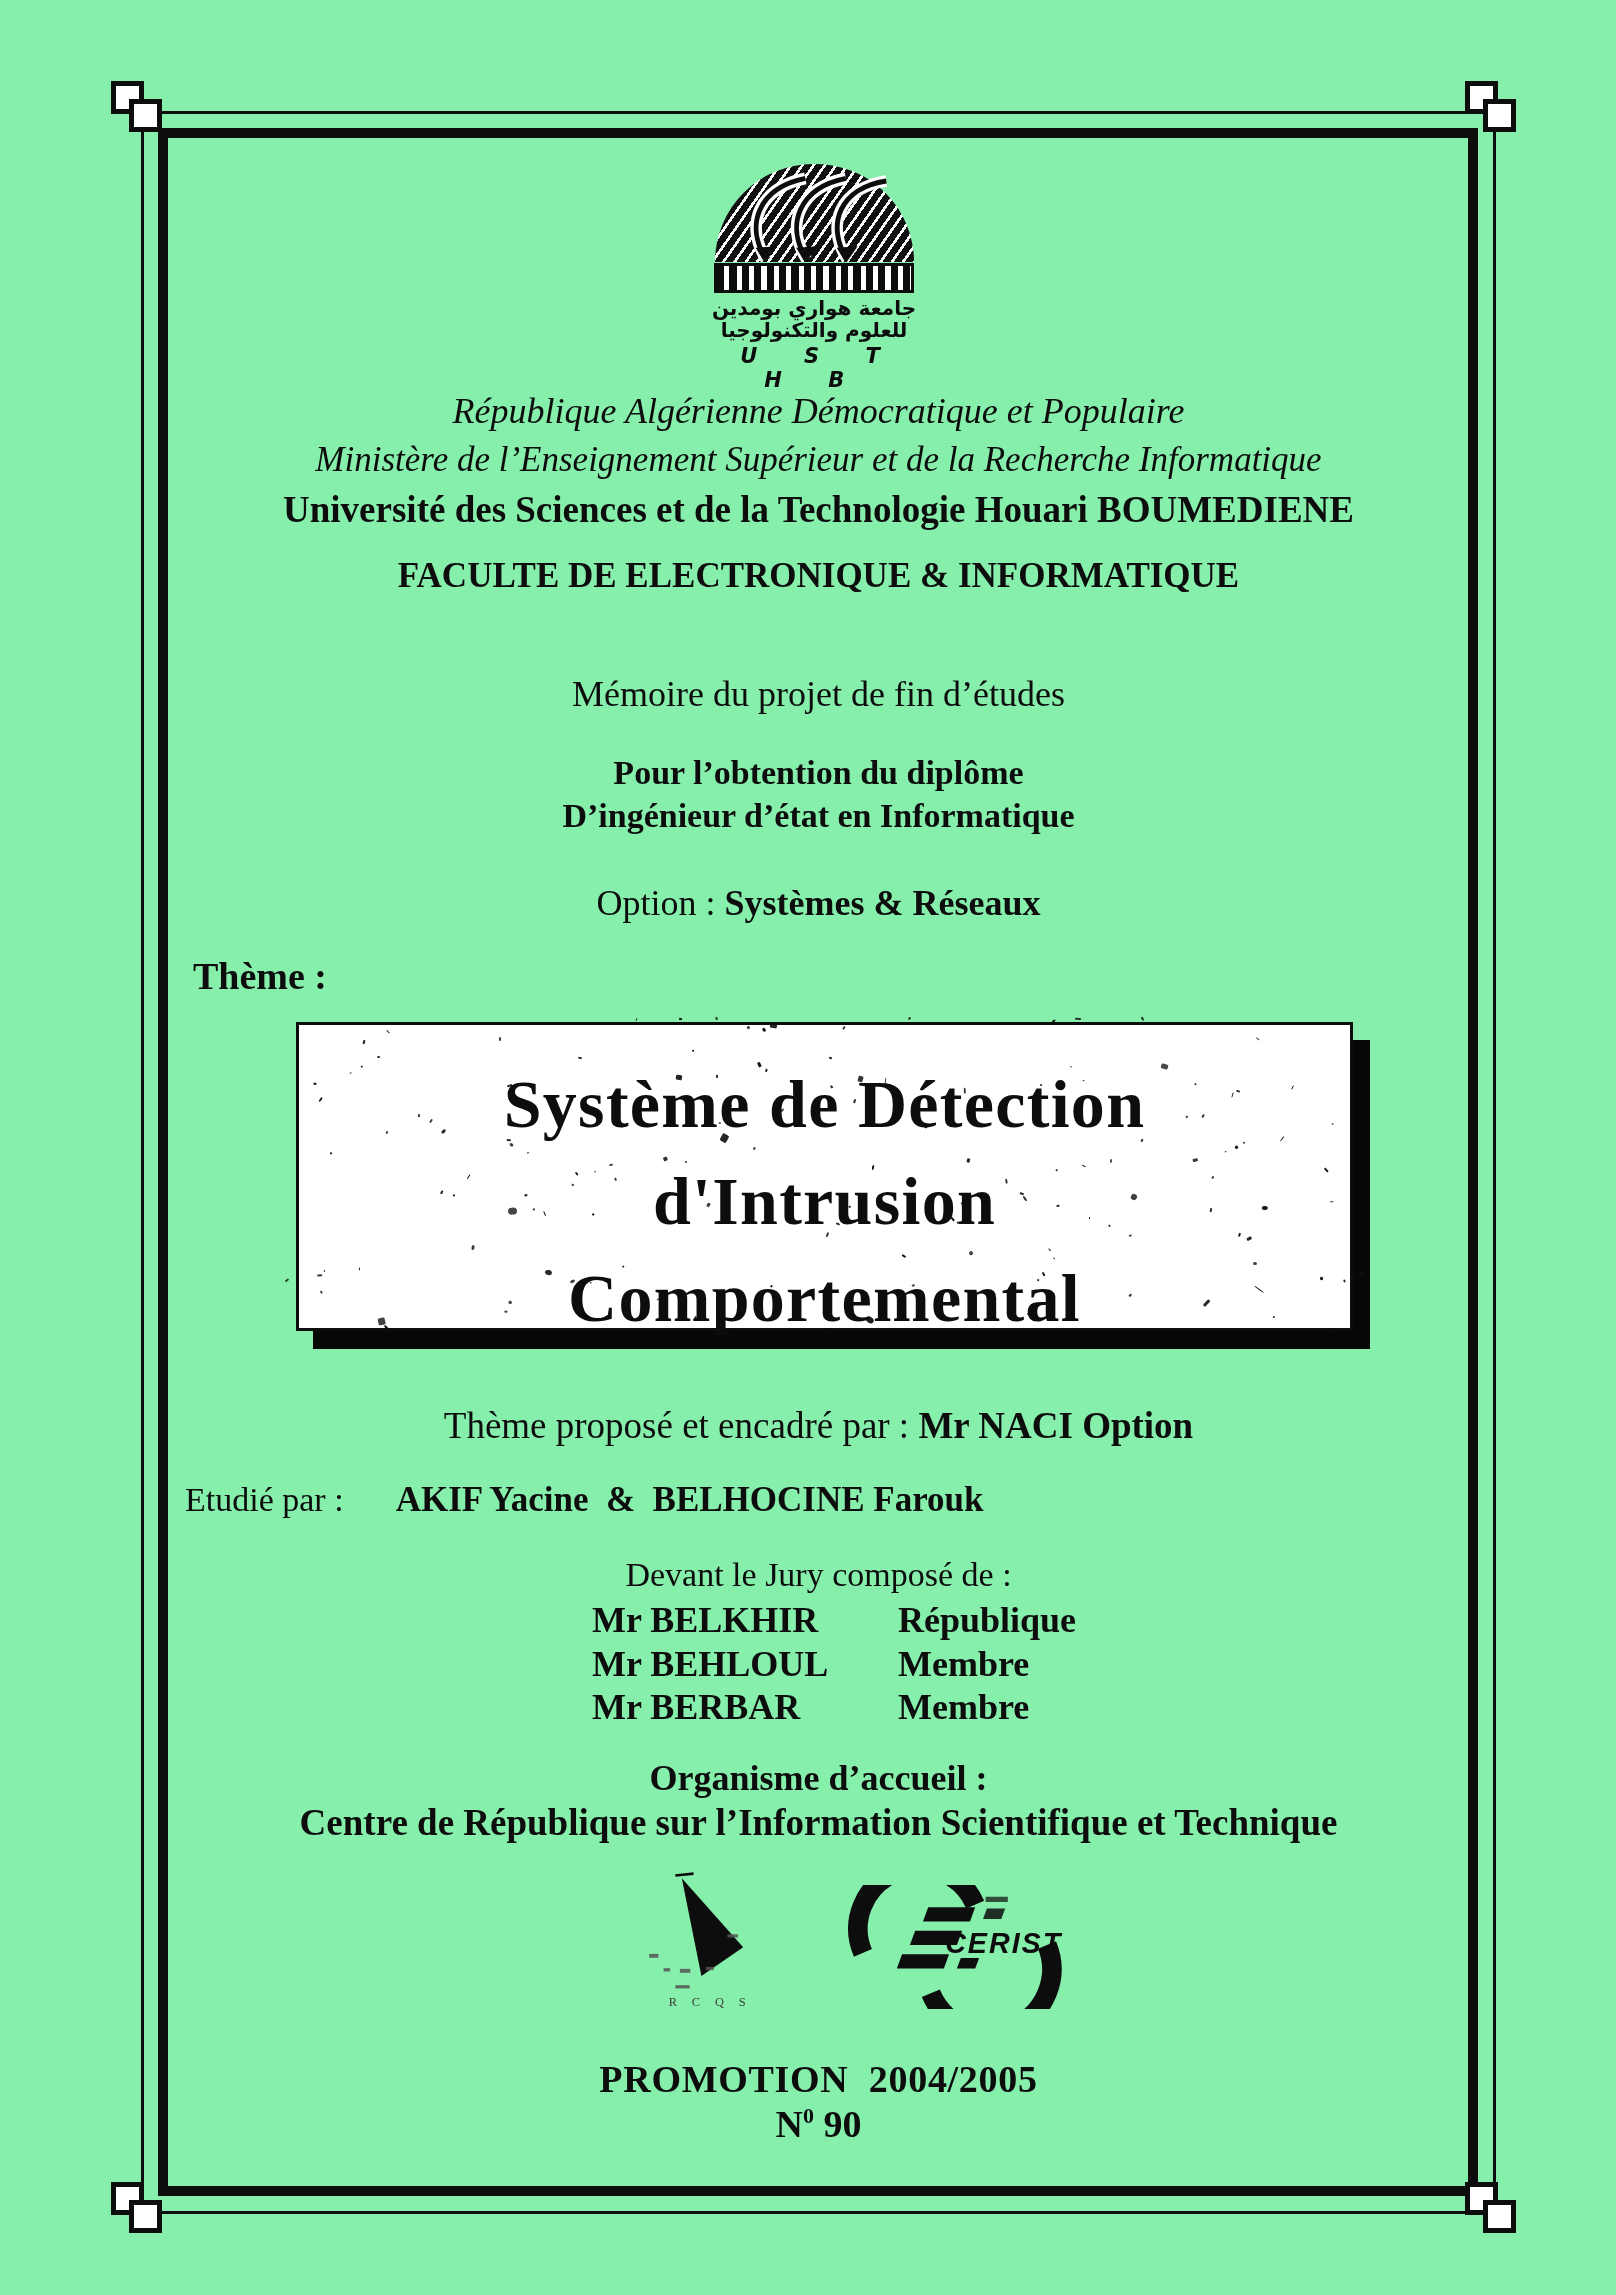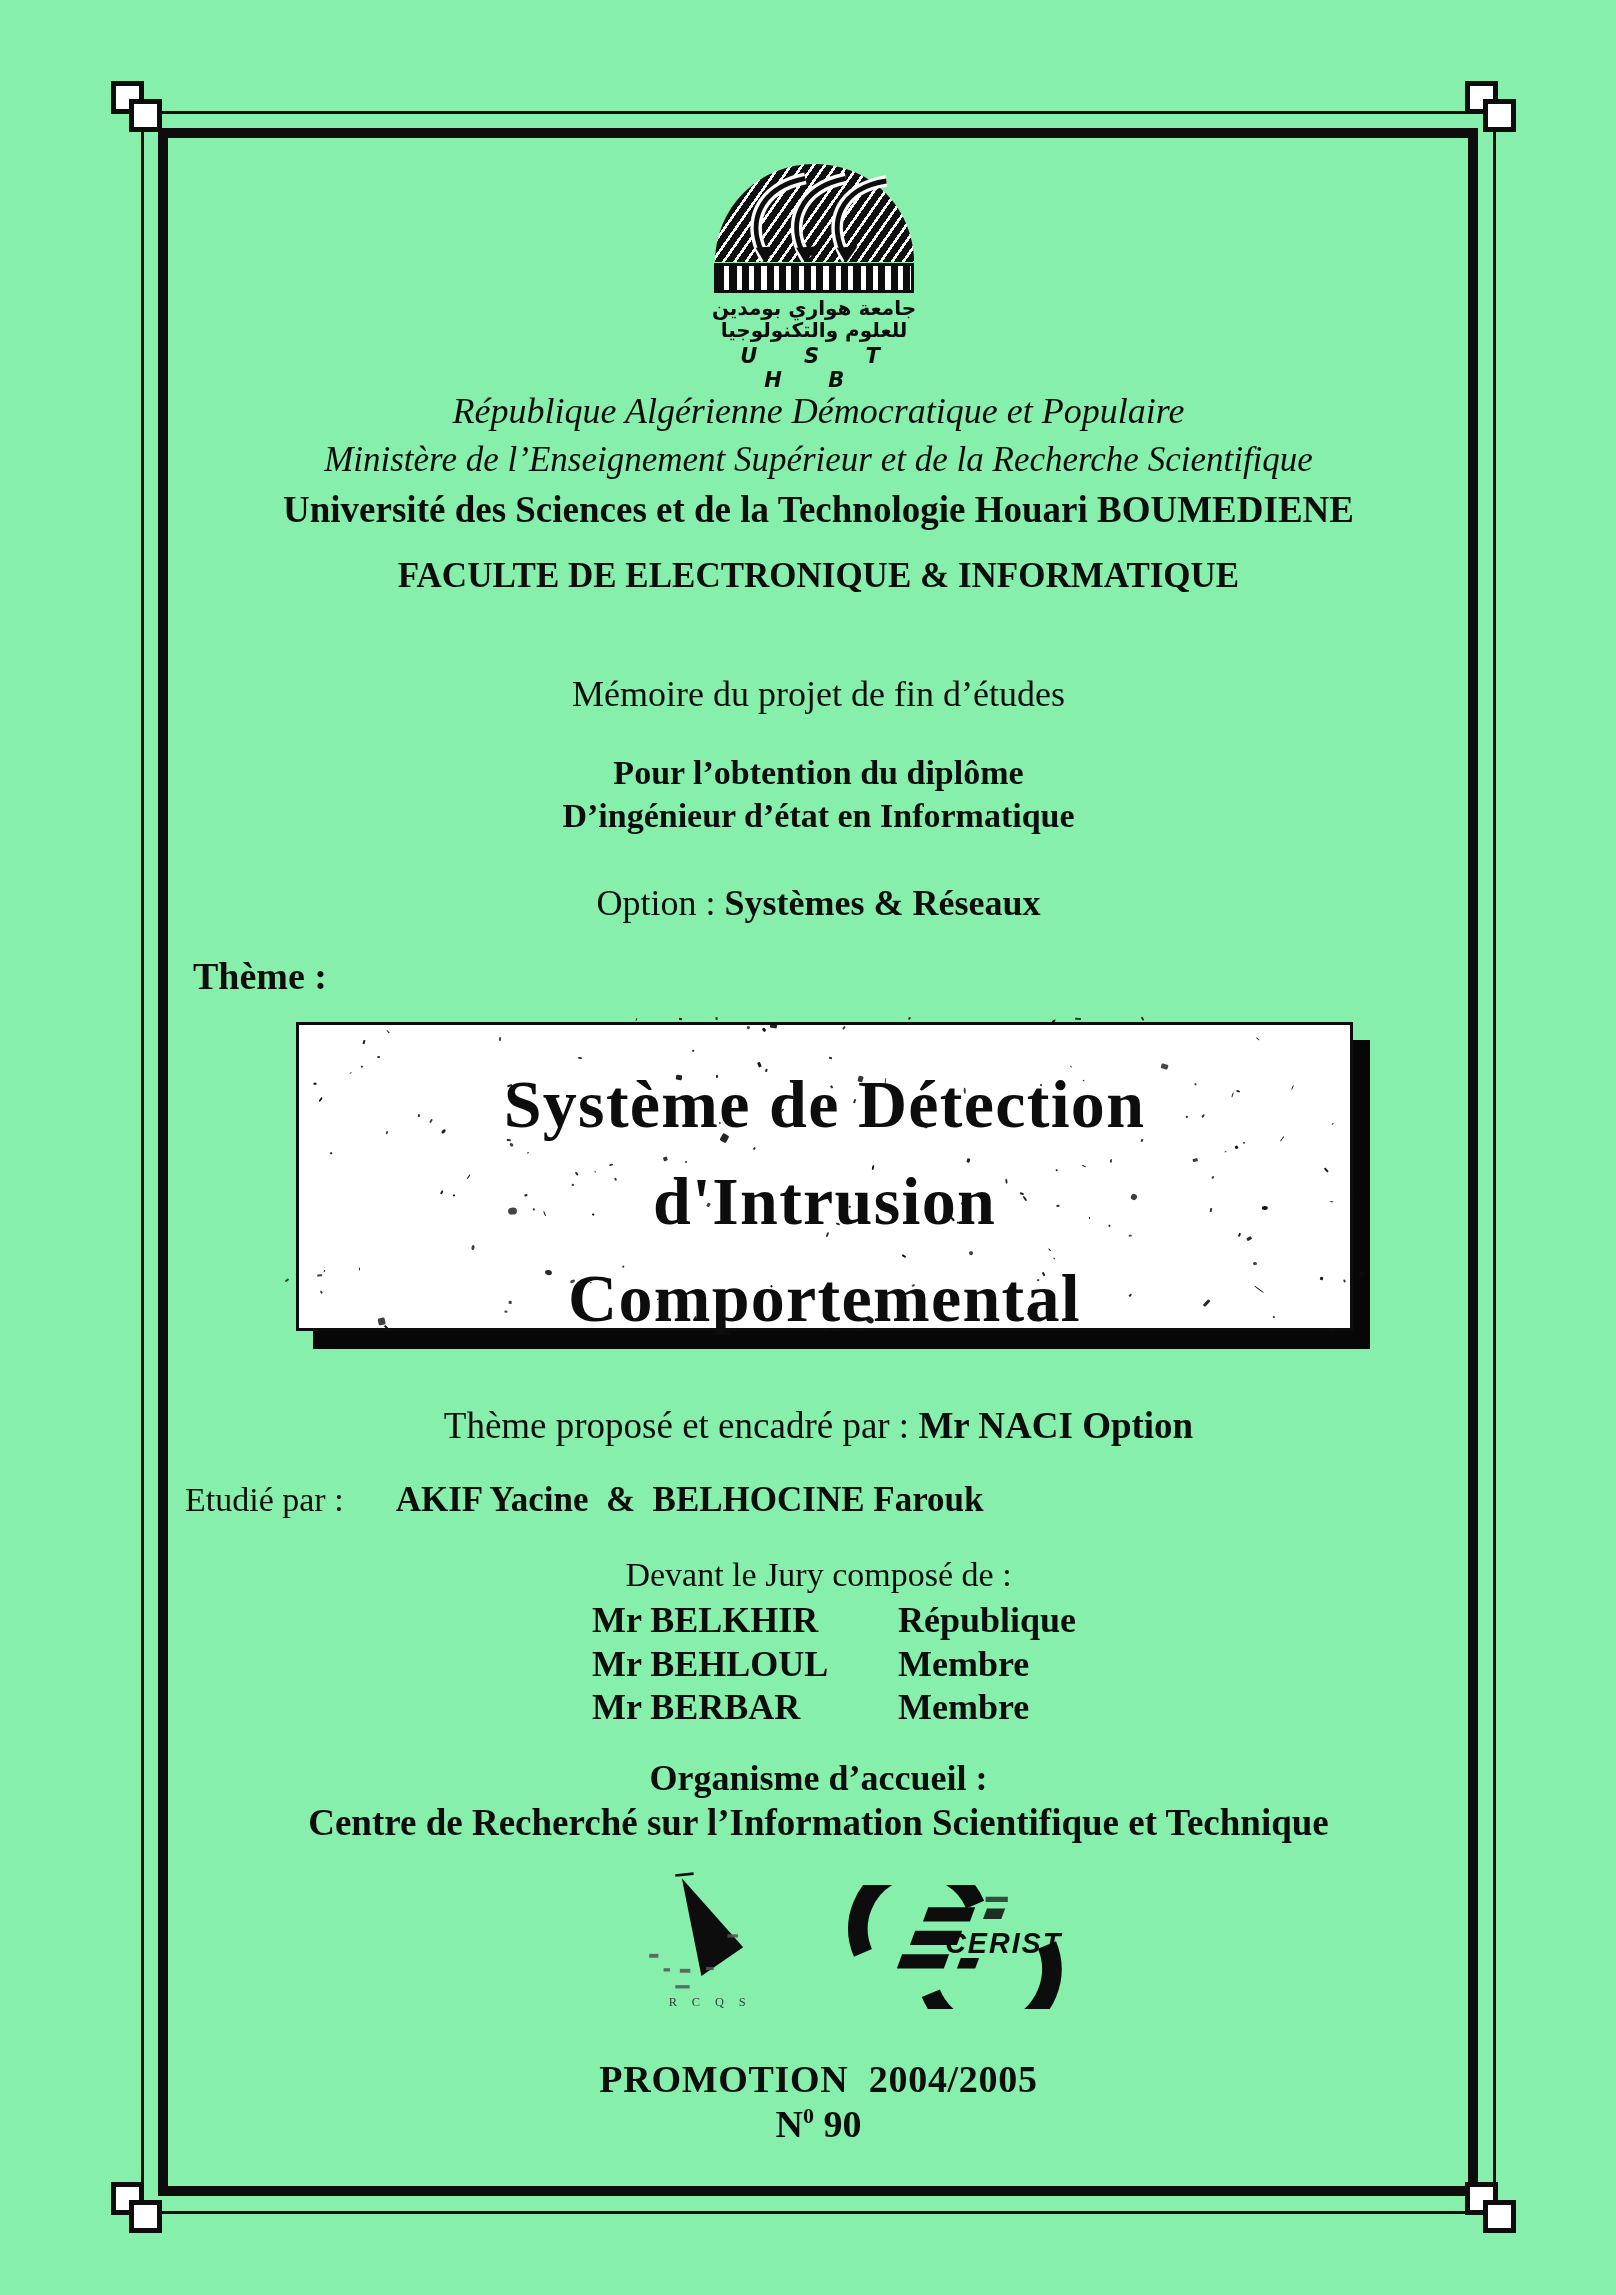--- a/index.html
+++ b/index.html
@@ -134,21 +134,21 @@
         </g>
       </svg>
     </div>
     <div class="barcode"></div>
     <div class="arabic1">جامعة هواري بومدين</div>
     <div class="arabic2">للعلوم والتكنولوجيا</div>
     <div class="usthb-acr">U S T H B</div>
   </div>
 
   <div class="line republic it">République Algérienne Démocratique et Populaire</div>
-  <div class="line ministry it">Ministère de l’Enseignement Supérieur et de la Recherche Scientifique</div>
+  <div class="line ministry it">Ministère de l’Enseignement Supérieur et de la Recherche Informatique</div>
   <div class="line university b">Université des Sciences et de la Technologie Houari BOUMEDIENE</div>
   <div class="line faculty b">FACULTE DE ELECTRONIQUE &amp; INFORMATIQUE</div>
   <div class="line memoir">Mémoire du projet de fin d’études</div>
   <div class="line diploma1 b">Pour l’obtention du diplôme</div>
   <div class="line diploma2 b">D’ingénieur d’état en Informatique</div>
   <div class="line option"><span class="pre">Option : </span><span class="b">Systèmes &amp; Réseaux</span></div>
 
   <div class="theme-label">Thème :</div>
   <div class="titlebox-shadow"></div>
   <div class="titlebox">
@@ -322,21 +322,21 @@
   <div class="jury-row jr2">
     <span class="jname">Mr BEHLOUL</span>
     <span class="jrole">Membre</span>
   </div>
   <div class="jury-row jr3">
     <span class="jname">Mr BERBAR</span>
     <span class="jrole">Membre</span>
   </div>
 
   <div class="line host-label b">Organisme d’accueil :</div>
-  <div class="line host-name b">Centre de Recherché sur l’Information Scientifique et Technique</div>
+  <div class="line host-name b">Centre de République sur l’Information Scientifique et Technique</div>
 
   <svg class="sail-logo" width="137" height="154" viewBox="0 0 210 235">
     <polygon points="58,12 152,118 88,162" fill="#0d0d0d"></polygon>
     <line x1="48" y1="8" x2="76" y2="5" stroke="#0d0d0d" stroke-width="4"></line>
     <g fill="#555" opacity="0.85">
       <rect x="8" y="128" width="14" height="6"></rect>
       <rect x="30" y="150" width="10" height="5"></rect>
       <rect x="55" y="151" width="16" height="6"></rect>
       <rect x="95" y="148" width="12" height="5"></rect>
       <rect x="128" y="98" width="16" height="5"></rect>

